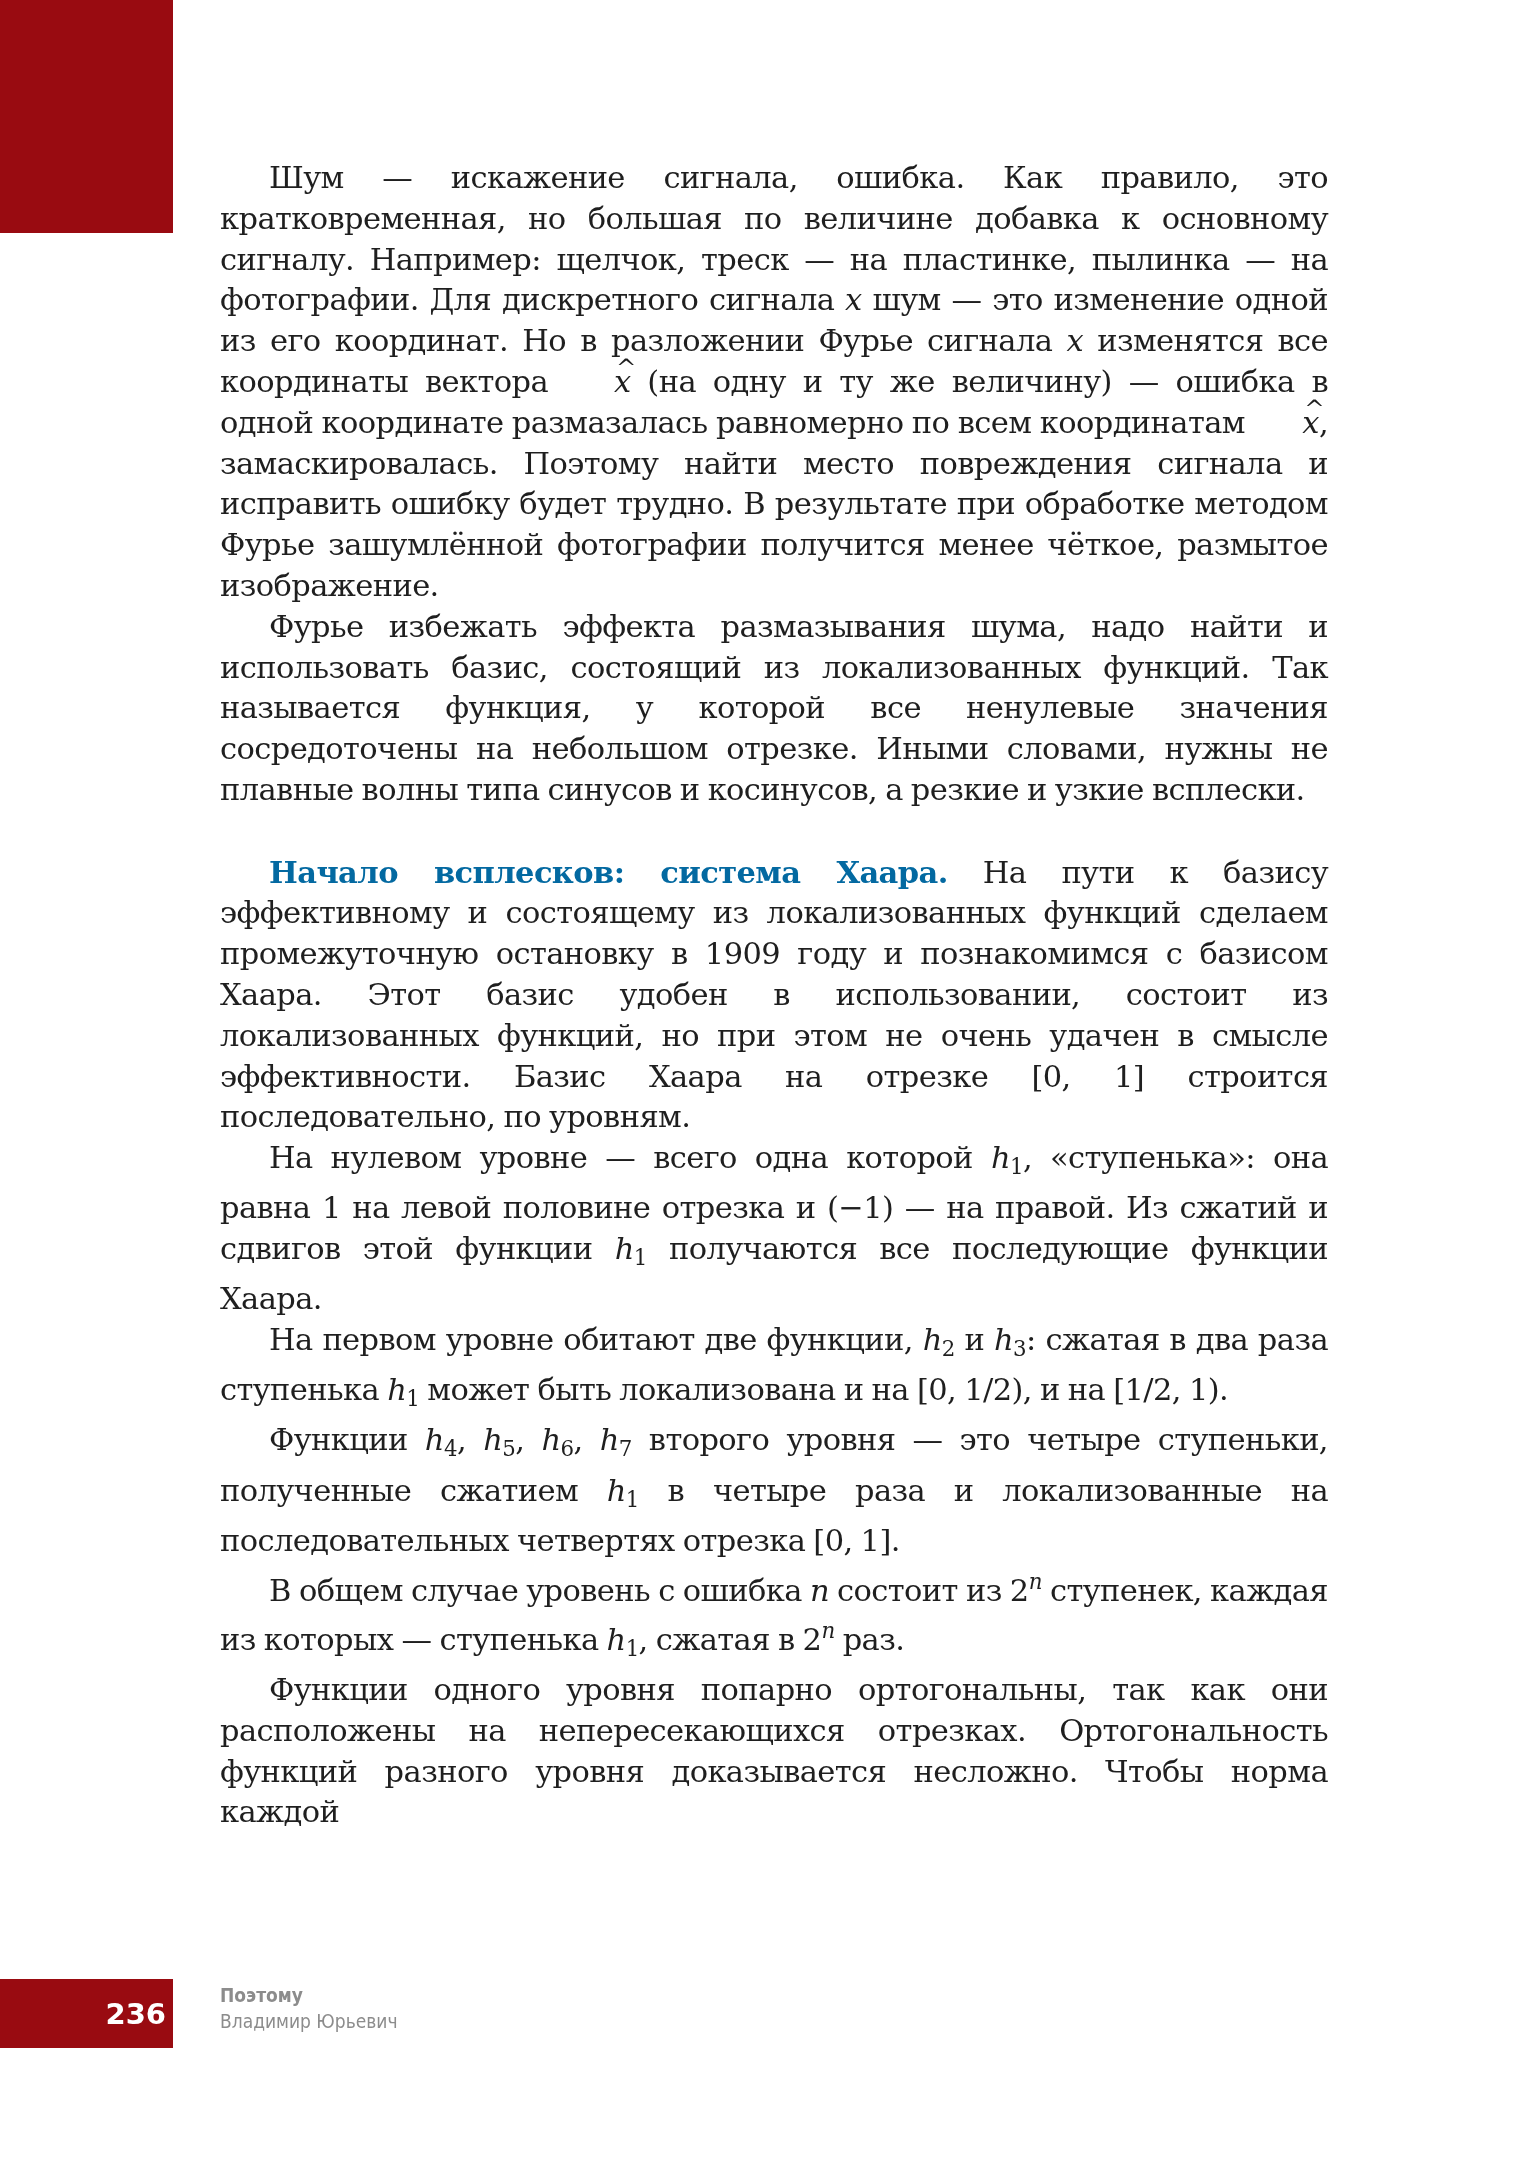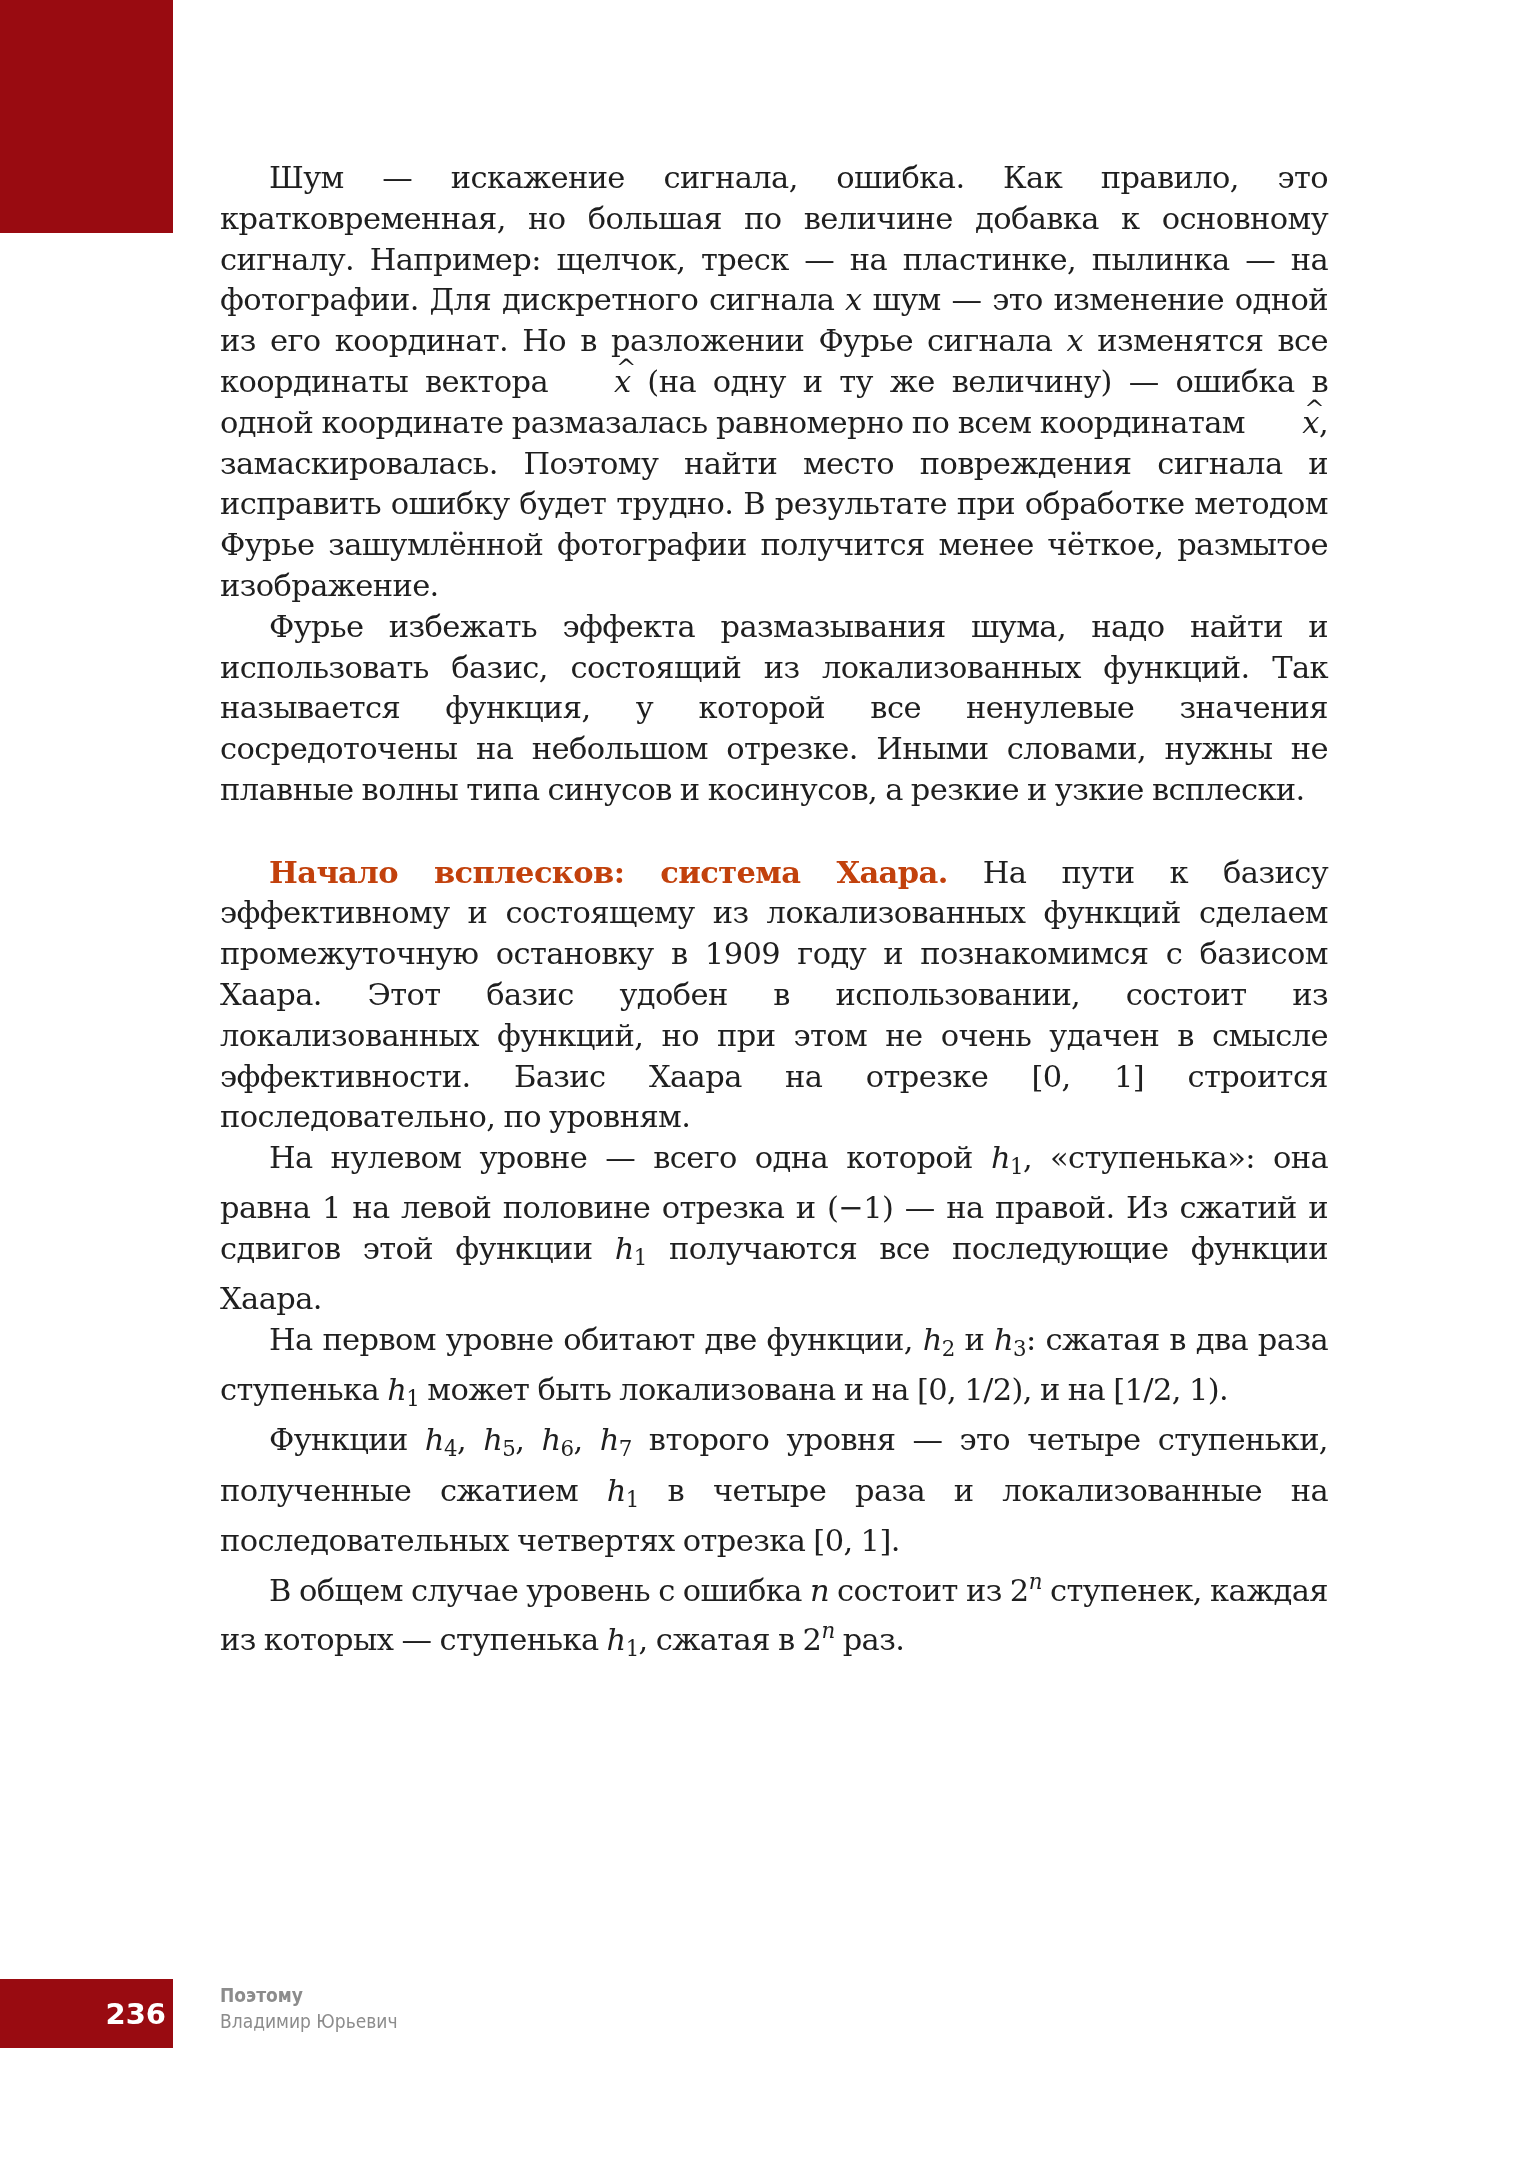--- a/index.html
+++ b/index.html
@@ -5,21 +5,21 @@
   html, body { margin: 0; padding: 0; background: #ffffff; }
   body { width: 1516px; height: 2160px; position: relative; overflow: hidden; }
   .corner-tab { position: absolute; left: 0; top: 0; width: 173px; height: 233px; background: #990b11; }
   .content {
     position: absolute; left: 220px; top: 158px; width: 1108px;
     font-family: "DejaVu Serif", serif; font-size: 30.5px; line-height: 40.8px;
     color: #1f1f1f; text-align: justify; letter-spacing: -0.6px; word-spacing: -1px;
   }
   .content p { margin: 0; text-indent: 49px; hyphens: manual; }
   .content p.gap { margin-top: 40.8px; }
-  .heading { color: #c2410c; font-weight: bold; }
+  .heading { color: #0369a1; font-weight: bold; }
   .m { font-style: italic; }
   .sub { font-size: 0.7em; vertical-align: -0.3em; font-style: normal; }
   .sup { font-size: 0.7em; vertical-align: 0.55em; font-style: italic; }
   .hat { position: relative; display: inline-block; font-style: italic; }
   .hat::before { content: "^"; position: absolute; left: 2px; top: -14px; font-size: 0.8em; font-style: normal; }
   .footer-box { position: absolute; left: 0; top: 1979px; width: 173px; height: 69px; background: #990b11;
     display: flex; align-items: center; justify-content: flex-end; box-sizing: border-box; padding-right: 7px; }
   .page-number { color: #ffffff; font-family: "DejaVu Sans", sans-serif; font-size: 29px; font-weight: bold; }
   .footer-author { position: absolute; left: 220px; top: 1983px; font-family: "DejaVu Sans Condensed", "DejaVu Sans", sans-serif; color: #8c8c8c; }
   .author-last { font-size: 19px; font-weight: bold; line-height: 25px; }
@@ -39,20 +39,21 @@
   <p class="gap"><span class="heading">Начало всплесков: система Хаара.</span><span> На пути к базису эффективному и состоящему из локализованных функций сделаем промежуточную остановку в 1909 году и познакомимся с базисом Хаара. Этот базис удобен в использовании, состоит из локализованных функций, но при этом не очень удачен в смысле эффективности. Базис Хаара на отрезке [0, 1] строится последовательно, по уровням.</span></p>
 
   <p><span>На нулевом уровне — всего одна которой </span><span class="m">h</span><span class="sub">1</span><span>, «ступенька»: она равна 1 на левой половине отрезка и (−1) — на правой. Из сжатий и сдвигов этой функции </span><span class="m">h</span><span class="sub">1</span><span> получаются все последующие функции Хаара.</span></p>
 
   <p><span>На первом уровне обитают две функции, </span><span class="m">h</span><span class="sub">2</span><span> и </span><span class="m">h</span><span class="sub">3</span><span>: сжатая в два раза ступенька </span><span class="m">h</span><span class="sub">1</span><span> может быть локализована и на [0, 1/2), и на [1/2, 1).</span></p>
 
   <p><span>Функции </span><span class="m">h</span><span class="sub">4</span><span>, </span><span class="m">h</span><span class="sub">5</span><span>, </span><span class="m">h</span><span class="sub">6</span><span>, </span><span class="m">h</span><span class="sub">7</span><span> второго уровня — это четыре ступеньки, полученные сжатием </span><span class="m">h</span><span class="sub">1</span><span> в четыре раза и локализованные на последовательных четвертях отрезка [0, 1].</span></p>
 
   <p><span>В общем случае уровень с ошибка </span><span class="m">n</span><span> состоит из 2</span><span class="sup">n</span><span> ступенек, каждая из которых — ступенька </span><span class="m">h</span><span class="sub">1</span><span>, сжатая в 2</span><span class="sup">n</span><span> раз.</span></p>
 
+  <p><span>Функции одного уровня попарно ортогональны, так как они расположены на непересекающихся отрезках. Ортогональность функций разного уровня доказывается несложно. Чтобы норма каждой</span></p>
 </div>
 
 <div class="footer-box">
   <span class="page-number">236</span>
 </div>
 <div class="footer-author">
   <div class="author-last">Поэтому</div>
   <div class="author-first">Владимир Юрьевич</div>
 </div>
 

